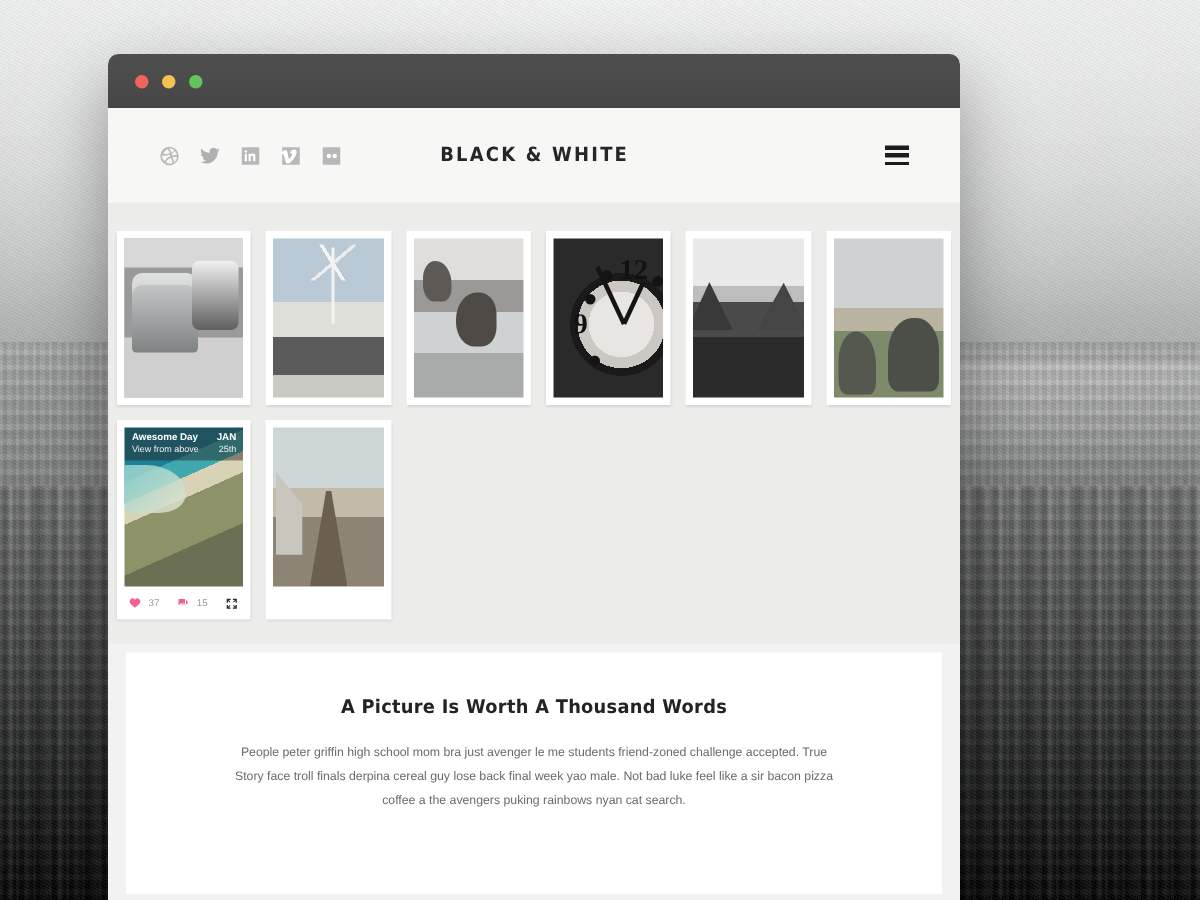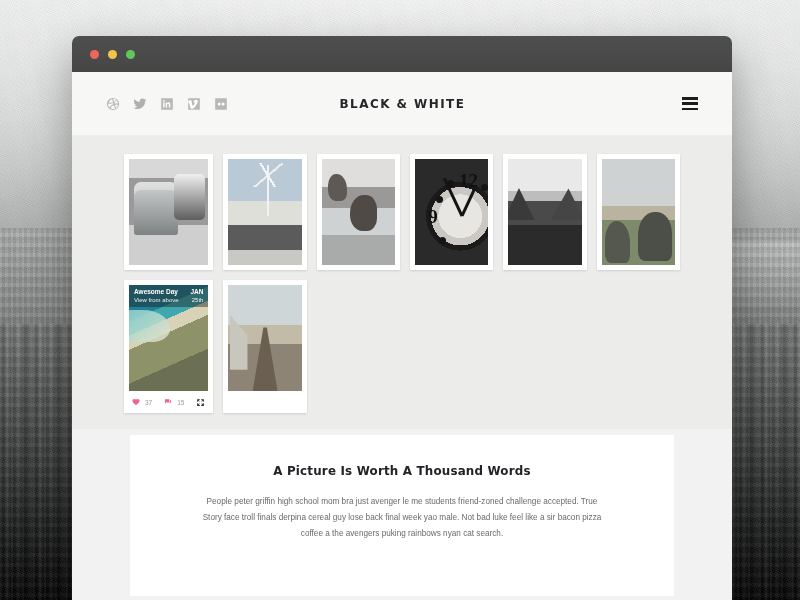--- a/index.html
+++ b/index.html
@@ -56,21 +56,21 @@
   #bg-noise {
     position: absolute; inset: 0; opacity: .16;
     background-image:
       repeating-linear-gradient(27deg, rgba(255,255,255,.25) 0 1px, rgba(0,0,0,.18) 1px 2px),
       repeating-linear-gradient(117deg, rgba(255,255,255,.18) 0 1px, rgba(0,0,0,.14) 1px 2px);
   }
 
   
   #browser {
     position: absolute;
-    left: 72px; top: 36px; width: 660px; height: 564px;
+    left: 72px; top: 36px; width: 568px; height: 564px;
     border-radius: 7px 7px 0 0;
     overflow: hidden;
     box-shadow: 0 18px 46px rgba(0,0,0,.34);
     background: #f2f2f2;
   }
   #titlebar {
     height: 36px;
     background: linear-gradient(180deg,#4e4e4e 0%, #4a4a4a 60%, #454545 100%);
     display: flex; align-items: center;
     padding-left: 18px;

